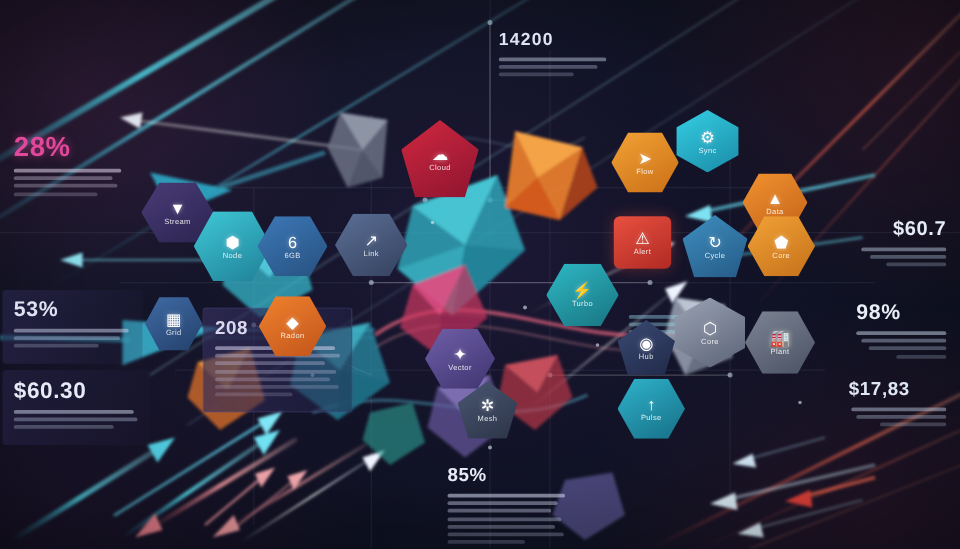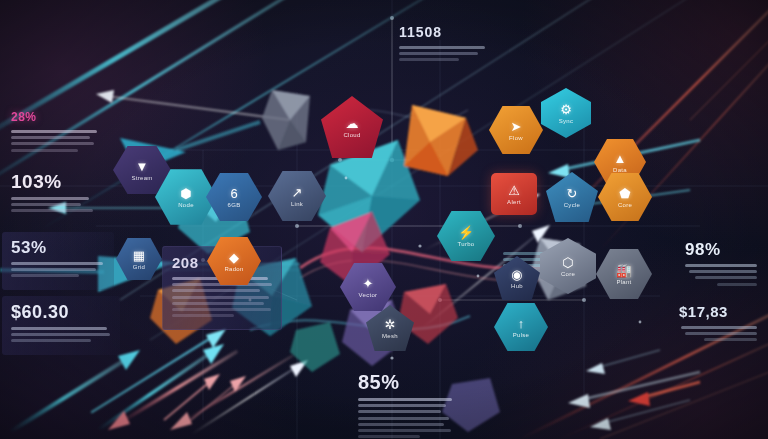--- a/index.html
+++ b/index.html
@@ -18,32 +18,32 @@
   .lyr{position:absolute;inset:0;}
   svg{position:absolute;inset:0;display:block;}
 
   
   .card{position:absolute;border-radius:3px;padding:7px 9px 9px 9px;}
   .card .big{font-weight:700;letter-spacing:.5px;line-height:1;filter:blur(.35px);}
   .card .sub{display:block;margin-top:5px;}
   .ln{display:block;height:3px;border-radius:2px;margin-bottom:3.2px;filter:blur(.5px);}
 
   .c-tl1{left:2px;top:100px;width:104px;}
-  .c-tl1 .big{font-size:12px;color:#e0489a;text-shadow:0 0 7px rgba(224,72,154,.55);}
+  .c-tl1 .big{font-size:22px;color:#e0489a;text-shadow:0 0 7px rgba(224,72,154,.55);}
   .c-tl2{left:2px;top:165px;width:100px;}
   .c-tl2 .big{font-size:19px;color:#efe9f4;}
   .c-l3{left:2px;top:232px;width:112px;background:linear-gradient(100deg,rgba(46,42,86,.55),rgba(30,30,62,.18));}
   .c-l3 .big{font-size:17px;color:#dfe2f2;}
   .c-l4{left:2px;top:296px;width:118px;background:linear-gradient(100deg,rgba(42,38,80,.5),rgba(28,28,58,.15));}
   .c-l4 .big{font-size:18px;color:#e7eaf7;}
 
   .c-m1{left:162px;top:246px;width:120px;background:linear-gradient(110deg,rgba(52,46,92,.72),rgba(34,34,72,.42));border:1px solid rgba(120,110,180,.18);}
   .c-m1 .big{font-size:15px;color:#dcd8ee;}
   .c-mb{left:349px;top:365px;width:112px;}
-  .c-mb .big{font-size:20px;color:#e9eaf6;text-align:center;}
+  .c-mb .big{font-size:15px;color:#e9eaf6;text-align:center;}
   .c-mt{left:390px;top:16px;width:104px;}
   .c-mt .big{font-size:14px;color:#dfe3f2;letter-spacing:1px;}
 
   .c-mr{left:494px;top:240px;width:92px;}
   .c-mr .ln{background:rgba(150,215,230,.42);}
 
   .c-r1{right:2px;top:104px;width:98px;text-align:right;}
   .c-r1 .big{font-size:17px;color:#cfe5f2;}
   .c-r2{right:2px;top:168px;width:86px;text-align:right;}
   .c-r2 .big{font-size:16px;color:#e6ecf6;}
@@ -343,28 +343,20 @@
   <div class="card c-tl1">
     <span class="big">28%</span>
     <span class="sub">
       <i class="ln" style="width:100%;background:rgba(225,215,235,.55)"></i>
       <i class="ln" style="width:92%;background:rgba(200,190,215,.40)"></i>
       <i class="ln" style="width:97%;background:rgba(200,190,215,.34)"></i>
       <i class="ln" style="width:78%;background:rgba(190,180,205,.28)"></i>
     </span>
   </div>
 
-  <div class="card c-tl2">
-    <span class="big">103%</span>
-    <span class="sub">
-      <i class="ln" style="width:95%;background:rgba(215,210,232,.5)"></i>
-      <i class="ln" style="width:85%;background:rgba(195,190,215,.36)"></i>
-      <i class="ln" style="width:100%;background:rgba(195,190,215,.3)"></i>
-    </span>
-  </div>
 
   <div class="card c-l3">
     <span class="big">53%</span>
     <span class="sub">
       <i class="ln" style="width:98%;background:rgba(205,214,238,.5)"></i>
       <i class="ln" style="width:90%;background:rgba(190,200,228,.36)"></i>
       <i class="ln" style="width:72%;background:rgba(185,195,222,.28)"></i>
     </span>
   </div>
 
@@ -384,21 +376,21 @@
       <i class="ln" style="width:100%;background:rgba(195,190,222,.4)"></i>
       <i class="ln" style="width:88%;background:rgba(195,190,222,.36)"></i>
       <i class="ln" style="width:97%;background:rgba(190,185,218,.34)"></i>
       <i class="ln" style="width:92%;background:rgba(190,185,218,.3)"></i>
       <i class="ln" style="width:99%;background:rgba(185,180,212,.26)"></i>
       <i class="ln" style="width:62%;background:rgba(185,180,212,.22)"></i>
     </span>
   </div>
 
   <div class="card c-mt">
-    <span class="big">11508</span>
+    <span class="big">14200</span>
     <span class="sub">
       <i class="ln" style="width:100%;background:rgba(205,214,238,.45)"></i>
       <i class="ln" style="width:92%;background:rgba(190,200,228,.34)"></i>
       <i class="ln" style="width:70%;background:rgba(185,195,222,.26)"></i>
     </span>
   </div>
 
   <div class="card c-mb">
     <span class="big">85%</span>
     <span class="sub">
@@ -414,20 +406,28 @@
 
   <div class="card c-mr">
     <span class="sub">
       <i class="ln" style="width:86%"></i>
       <i class="ln" style="width:98%"></i>
       <i class="ln" style="width:62%"></i>
     </span>
   </div>
 
 
+  <div class="card c-r2">
+    <span class="big">$60.7</span>
+    <span class="sub">
+      <i class="ln" style="width:100%;background:rgba(200,218,238,.45);margin-left:auto"></i>
+      <i class="ln" style="width:90%;background:rgba(185,205,228,.36);margin-left:auto"></i>
+      <i class="ln" style="width:70%;background:rgba(180,200,222,.28);margin-left:auto"></i>
+    </span>
+  </div>
 
   <div class="card c-r3">
     <span class="big">98%</span>
     <span class="sub">
       <i class="ln" style="width:100%;background:rgba(205,220,240,.5);margin-left:auto"></i>
       <i class="ln" style="width:94%;background:rgba(190,208,230,.4);margin-left:auto"></i>
       <i class="ln" style="width:86%;background:rgba(190,208,230,.32);margin-left:auto"></i>
       <i class="ln" style="width:56%;background:rgba(185,203,226,.24);margin-left:auto"></i>
     </span>
   </div>

